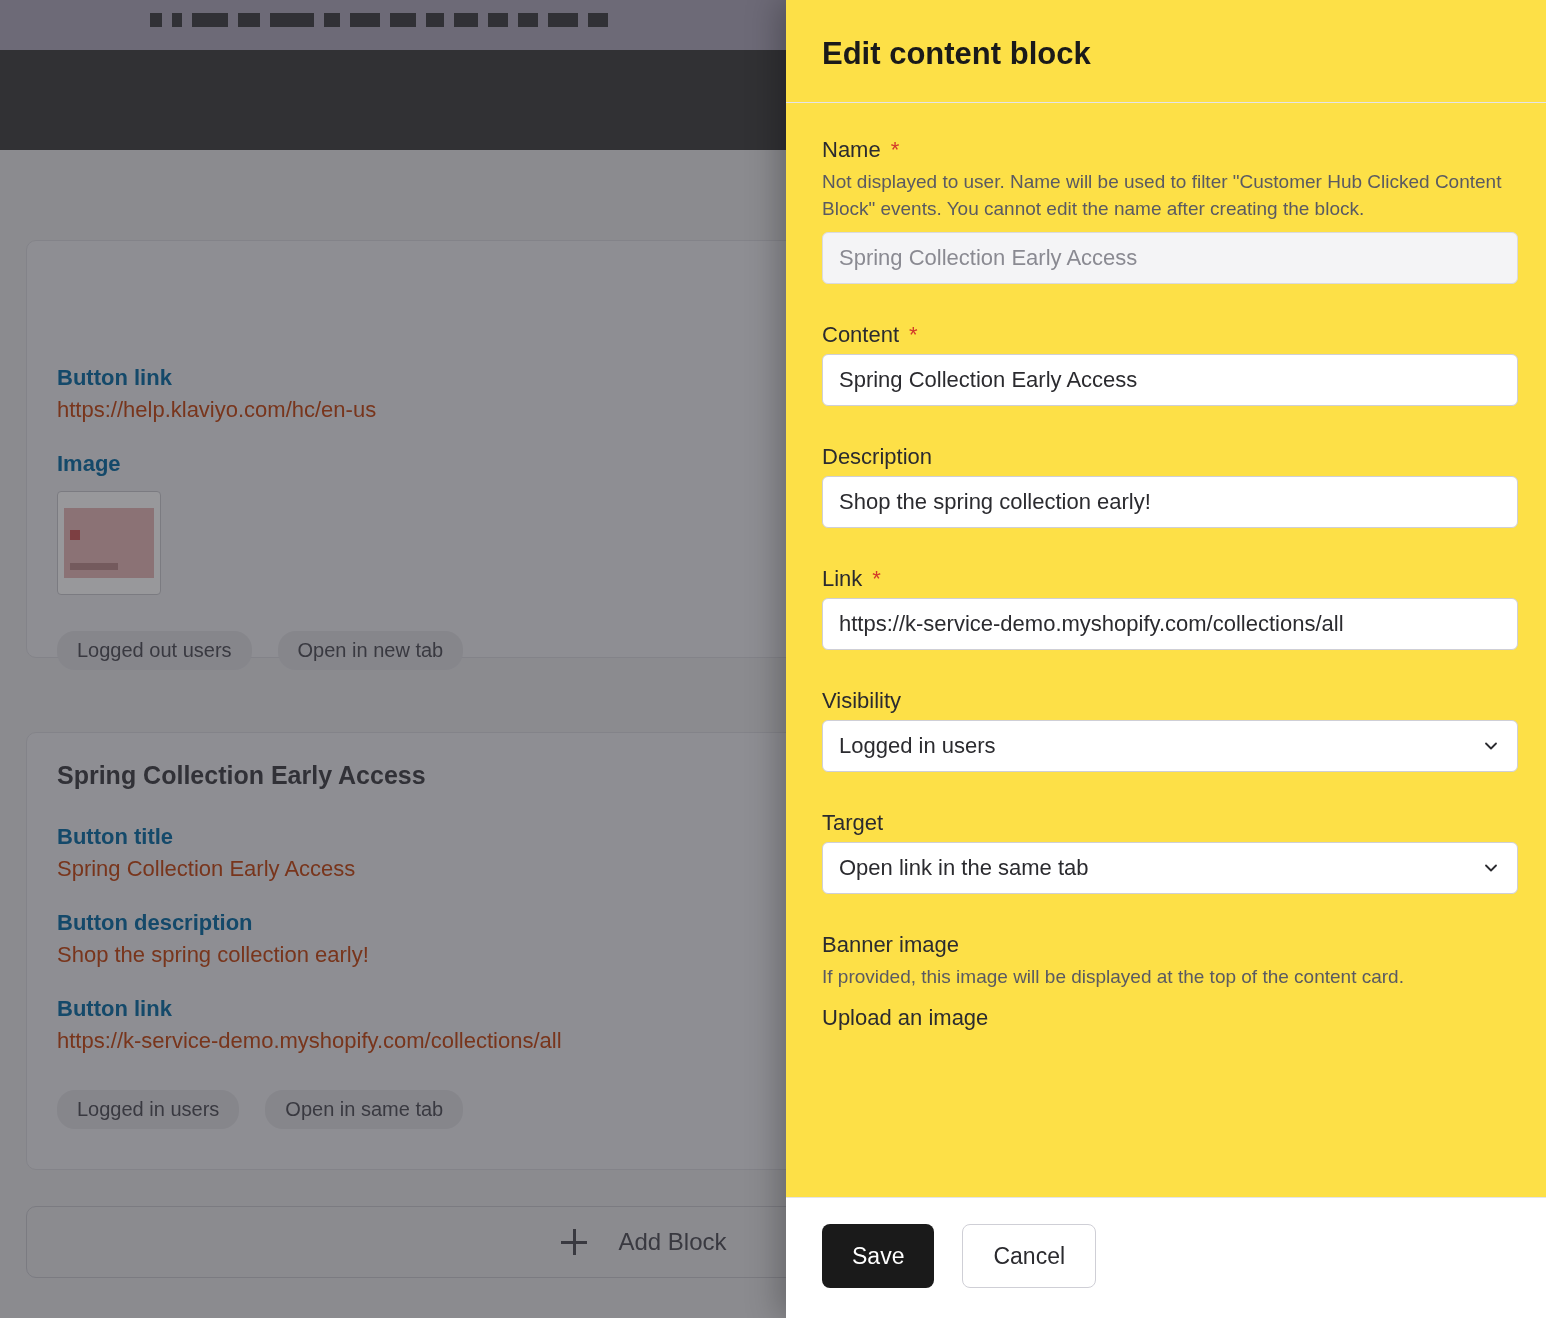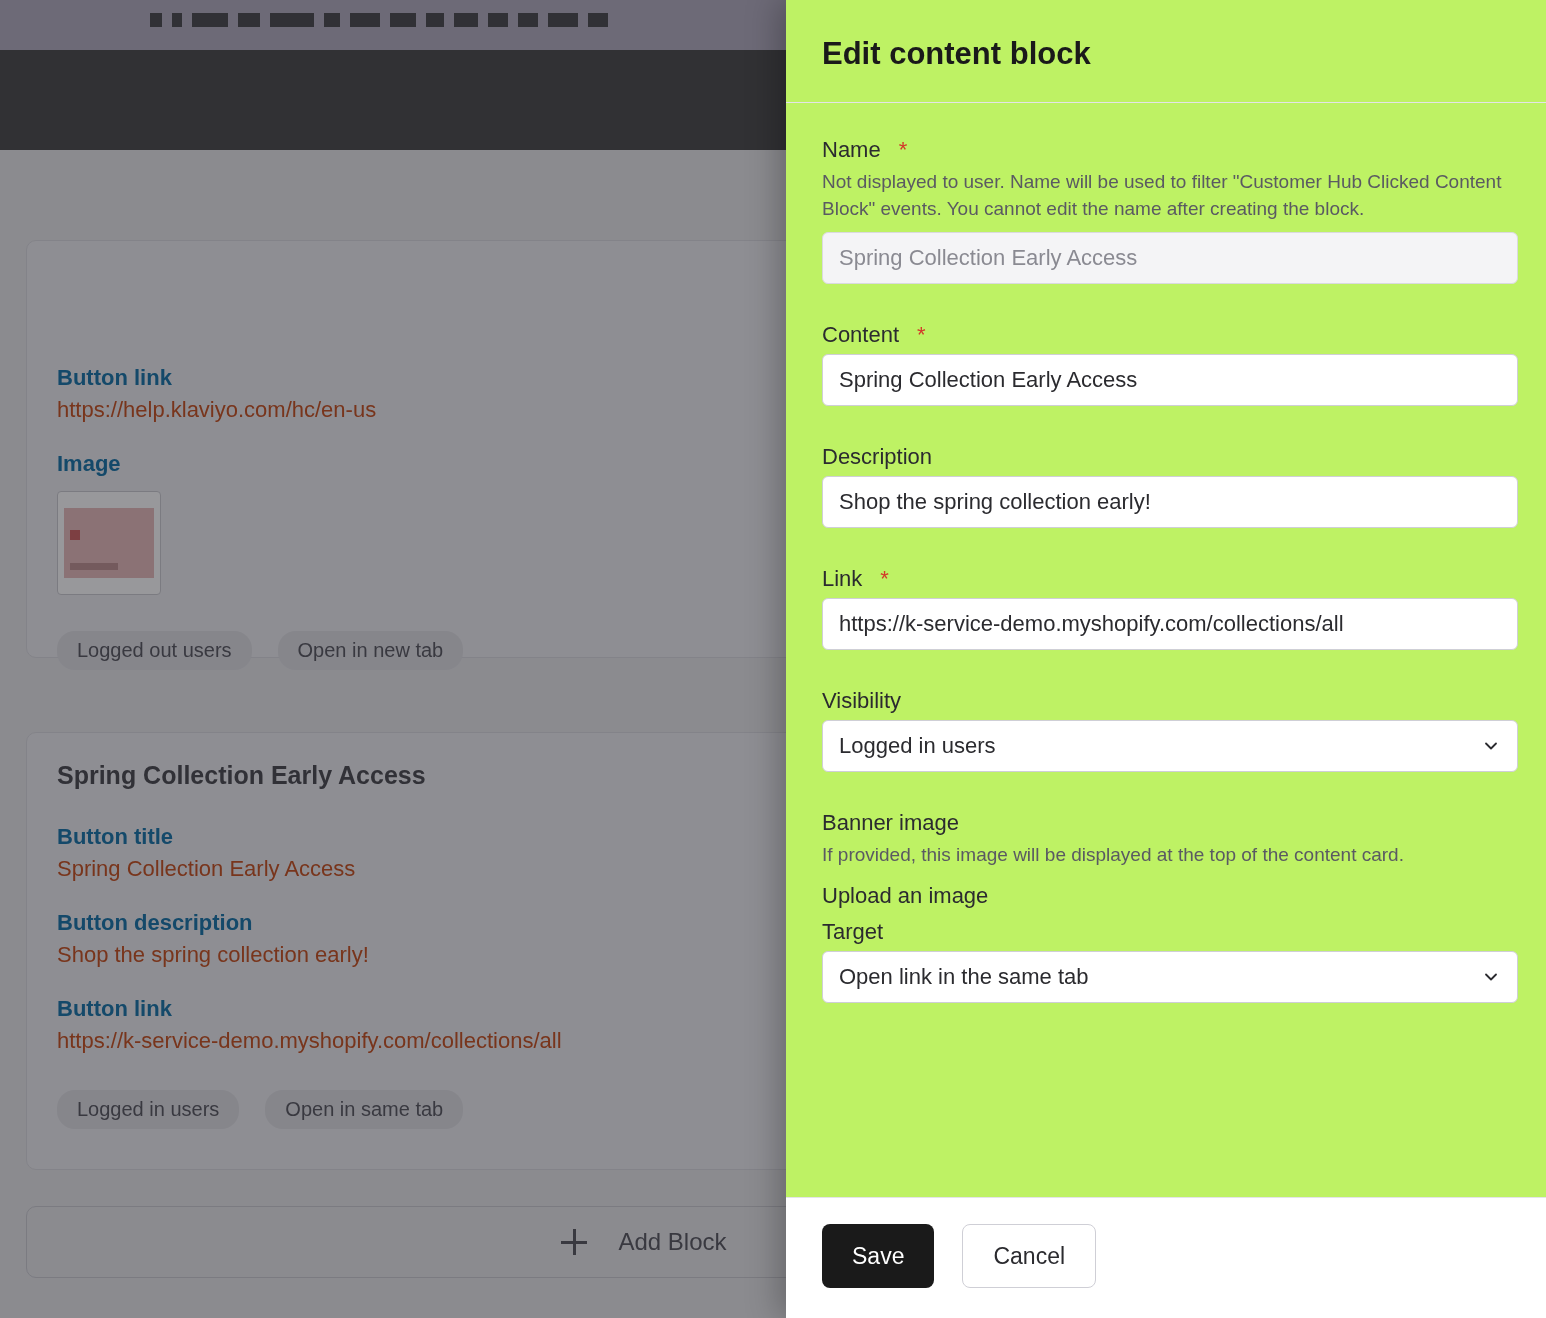--- a/index.html
+++ b/index.html
@@ -35,26 +35,26 @@
   .add-block-btn { position: absolute; left: 26px; top: 1206px; width: 1236px; height: 72px; border: 1.5px solid #c8c8ce; border-radius: 10px; background: transparent; display: flex; align-items: center; justify-content: center; gap: 31px; color: #4a4a52; font-size: 24px; font-weight: 500; }
   .plus-icon { width: 26px; height: 26px; position: relative; }
   .plus-icon::before, .plus-icon::after { content: ""; position: absolute; background: #4a4a52; }
   .plus-icon::before { left: 12px; top: 0; width: 2.5px; height: 26px; }
   .plus-icon::after { left: 0; top: 12px; width: 26px; height: 2.5px; }
 
   
   .scrim { position: absolute; left: 0; top: 0; width: 1546px; height: 1318px; background: rgba(40,40,45,0.48); }
 
   
-  .drawer { position: absolute; right: 0; top: 0; width: 760px; height: 1318px; background: #bef264; box-shadow: -8px 0 30px rgba(0,0,0,0.25); display: flex; flex-direction: column; }
+  .drawer { position: absolute; right: 0; top: 0; width: 760px; height: 1318px; background: #fde047; box-shadow: -8px 0 30px rgba(0,0,0,0.25); display: flex; flex-direction: column; }
   .drawer-header { padding: 36px 36px 30px; border-bottom: 1px solid #e4e4e8; }
   .drawer-title { font-size: 31px; font-weight: 700; color: #1a1a1a; }
   .drawer-body { flex: 1; overflow: hidden; padding: 34px 36px 0; }
   .form-group { margin-bottom: 38px; }
-  .fg-label { font-size: 22px; font-weight: 400; color: #2b2b2f; display: flex; align-items: center; gap: 18px; margin-bottom: 6px; text-align: right; }
+  .fg-label { font-size: 22px; font-weight: 400; color: #2b2b2f; display: flex; align-items: center; gap: 10px; margin-bottom: 6px; text-align: right; }
   .req { color: #d23a2a; font-size: 22px; line-height: 1; }
   .helper { font-size: 19px; color: #5a5a62; line-height: 1.4; margin-bottom: 10px; }
   .text-input, .select { width: 696px; height: 52px; border: 1px solid #cfcfd6; border-radius: 6px; background: #ffffff; font-size: 22px; color: #2b2b2f; padding: 0 16px; }
   .text-input[disabled] { background: #f4f4f6; color: #8a8a92; border-color: #dadade; }
   .select { position: relative; display: flex; align-items: center; justify-content: space-between; cursor: pointer; }
   .chev { width: 20px; height: 20px; display: inline-block; }
   .chev svg { width: 20px; height: 20px; }
   .drawer-footer { border-top: 1px solid #e4e4e8; padding: 26px 36px 30px; display: flex; gap: 28px; align-items: center; background:#fff; }
   .btn { height: 64px; border-radius: 8px; font-size: 23px; font-weight: 500; padding: 0 30px; display: inline-flex; align-items: center; justify-content: center; cursor: pointer; }
   .btn-primary { background: #1a1a1a; color: #ffffff; border: none; }
@@ -170,42 +170,42 @@
         <div class="select">
           <span>Logged in users</span>
           <span class="chev">
             <svg viewBox="0 0 24 24" fill="none" stroke="#2b2b2f" stroke-width="2.2" stroke-linecap="round" stroke-linejoin="round">
                 <polyline points="6 9 12 15 18 9"></polyline>
               </svg>
           </span>
         </div>
       </div>
 
-      <div class="form-group" style="margin-bottom:10px">
-        <div class="fg-label">
-          <span>Banner image</span>
-        </div>
-        <div class="helper" style="margin-bottom:14px">If provided, this image will be displayed at the top of the content card.</div>
-        <div style="font-size:22px;color:#2b2b2f">Upload an image</div>
-      </div>
-
       <div class="form-group">
         <div class="fg-label">
           <span>Target</span>
         </div>
         <div class="select">
           <span>Open link in the same tab</span>
           <span class="chev">
             <svg viewBox="0 0 24 24" fill="none" stroke="#2b2b2f" stroke-width="2.2" stroke-linecap="round" stroke-linejoin="round">
                 <polyline points="6 9 12 15 18 9"></polyline>
               </svg>
           </span>
         </div>
       </div>
 
+      <div class="form-group" style="margin-bottom:10px">
+        <div class="fg-label">
+          <span>Banner image</span>
+        </div>
+        <div class="helper" style="margin-bottom:14px">If provided, this image will be displayed at the top of the content card.</div>
+        <div style="font-size:22px;color:#2b2b2f">Upload an image</div>
+      </div>
+
     </div>
     <div class="drawer-footer">
       <button class="btn btn-primary">
         <span>Save</span>
       </button>
       <button class="btn btn-secondary">
         <span>Cancel</span>
       </button>
     </div>
   </div>

